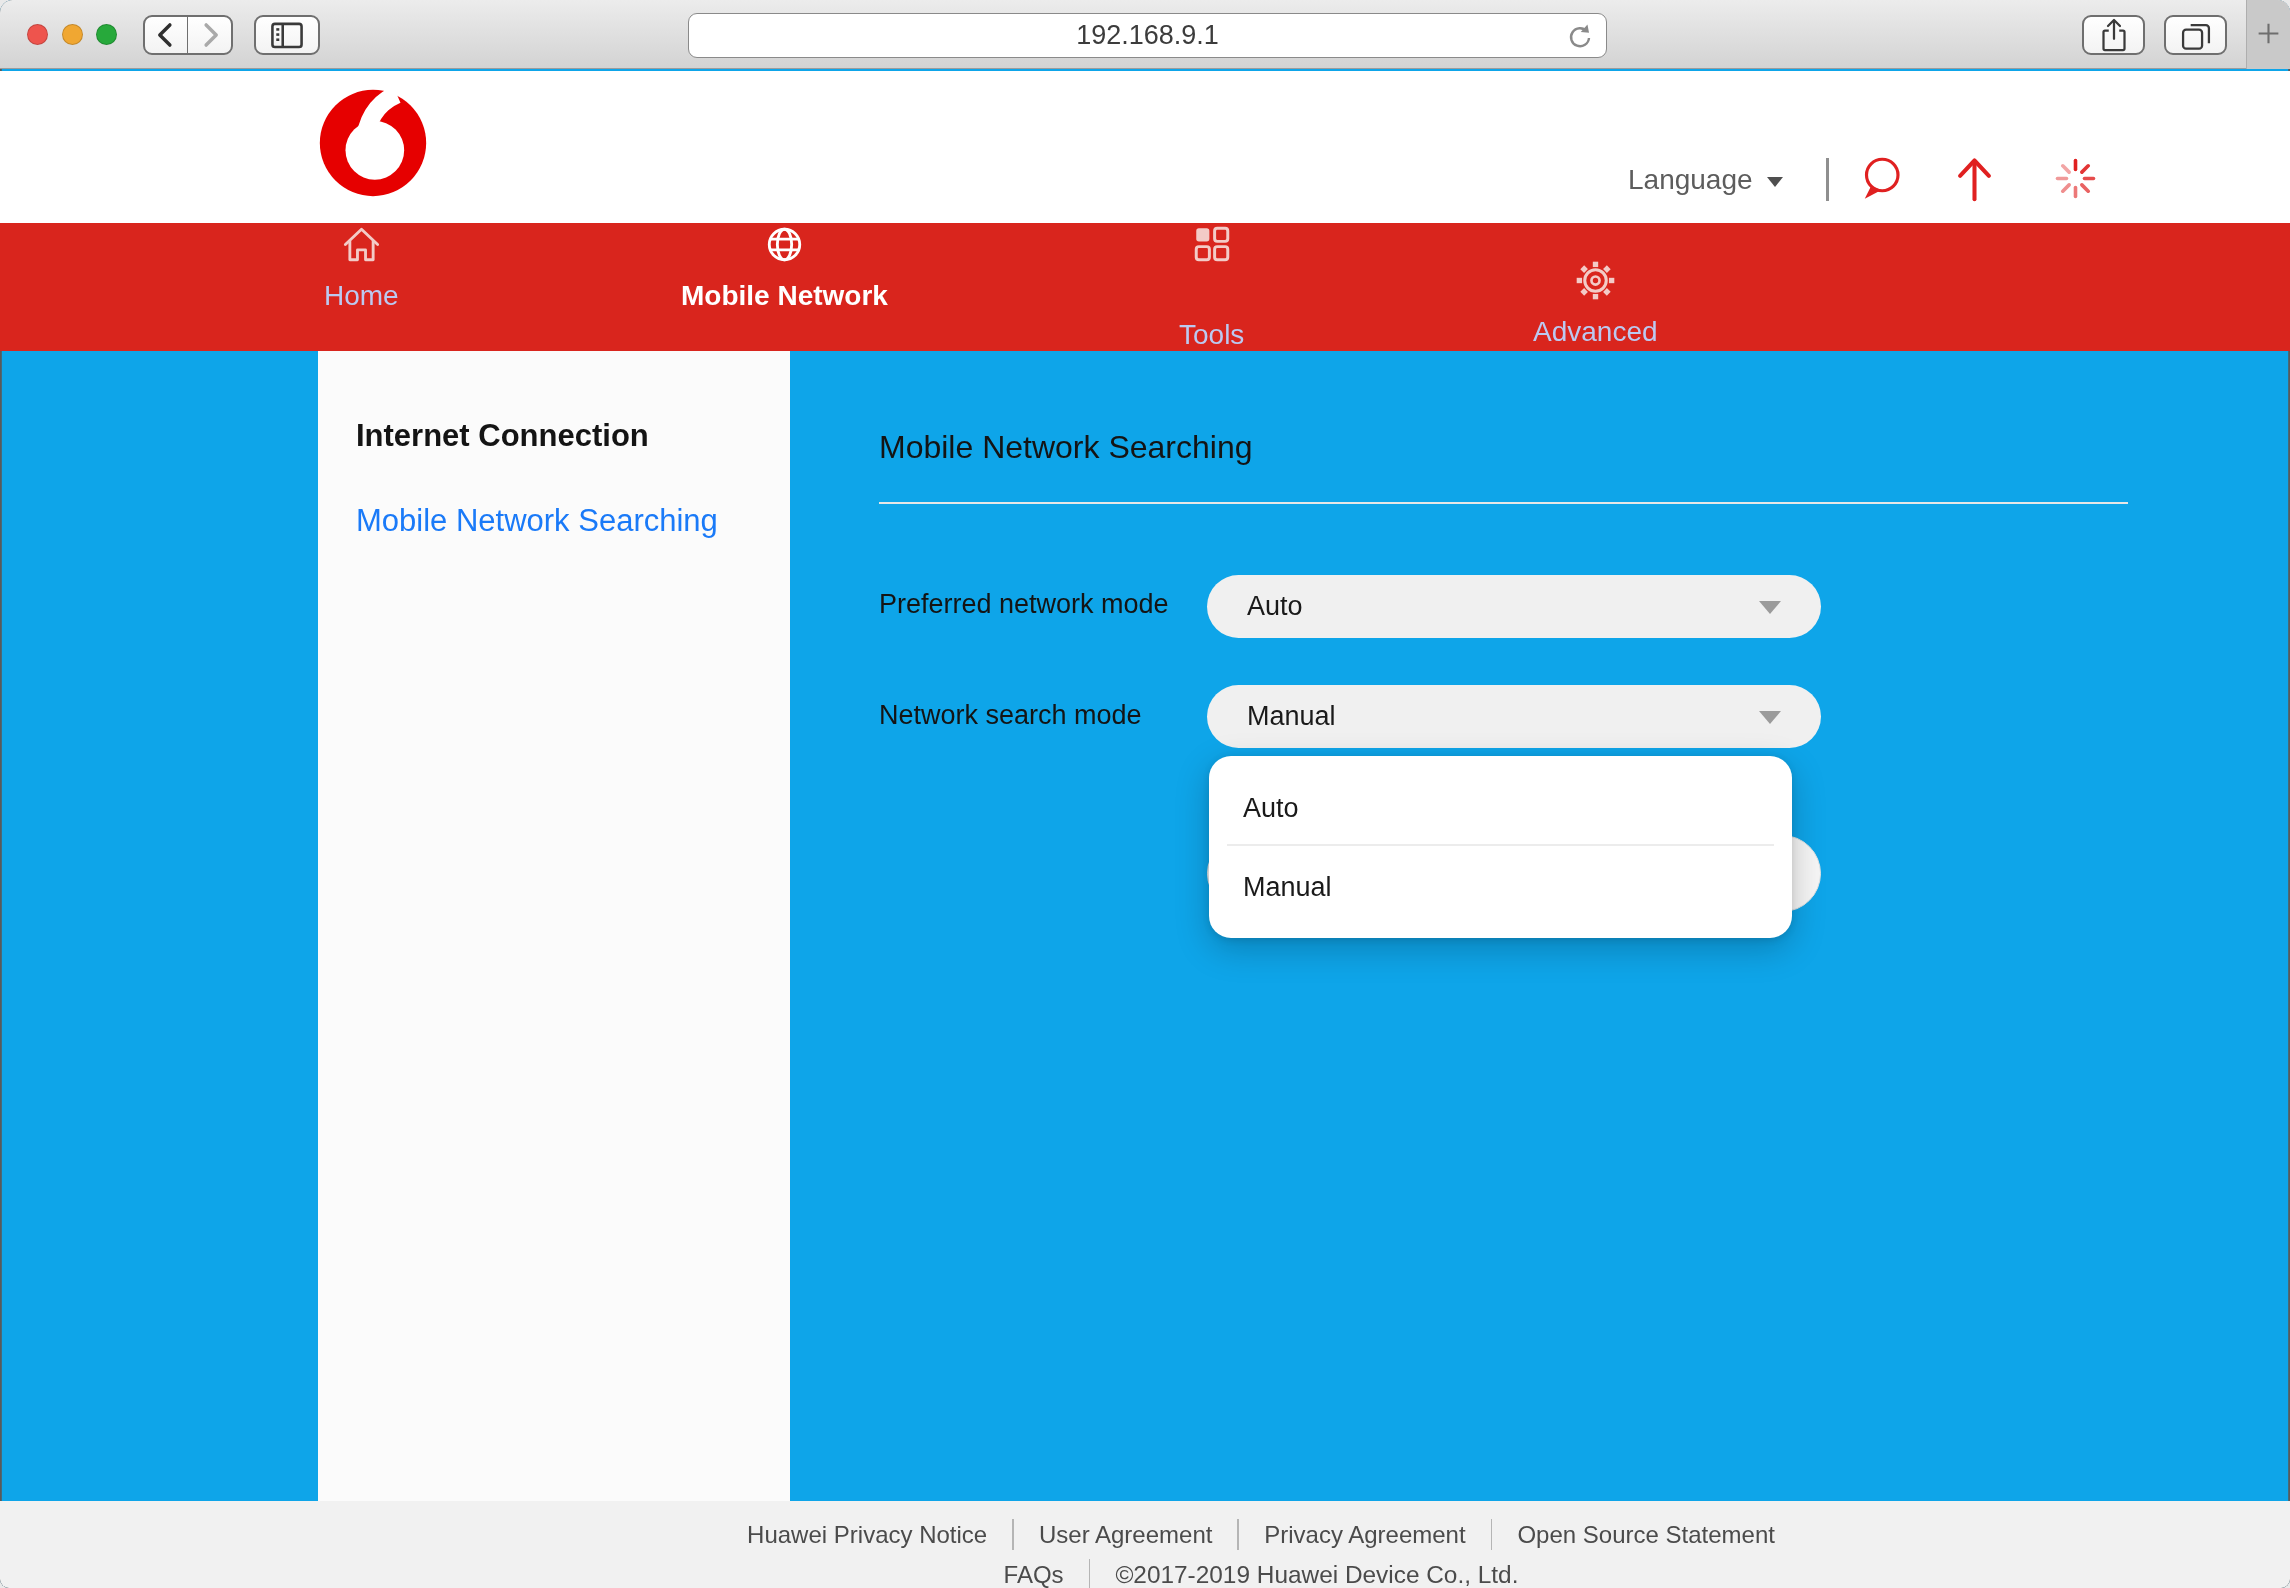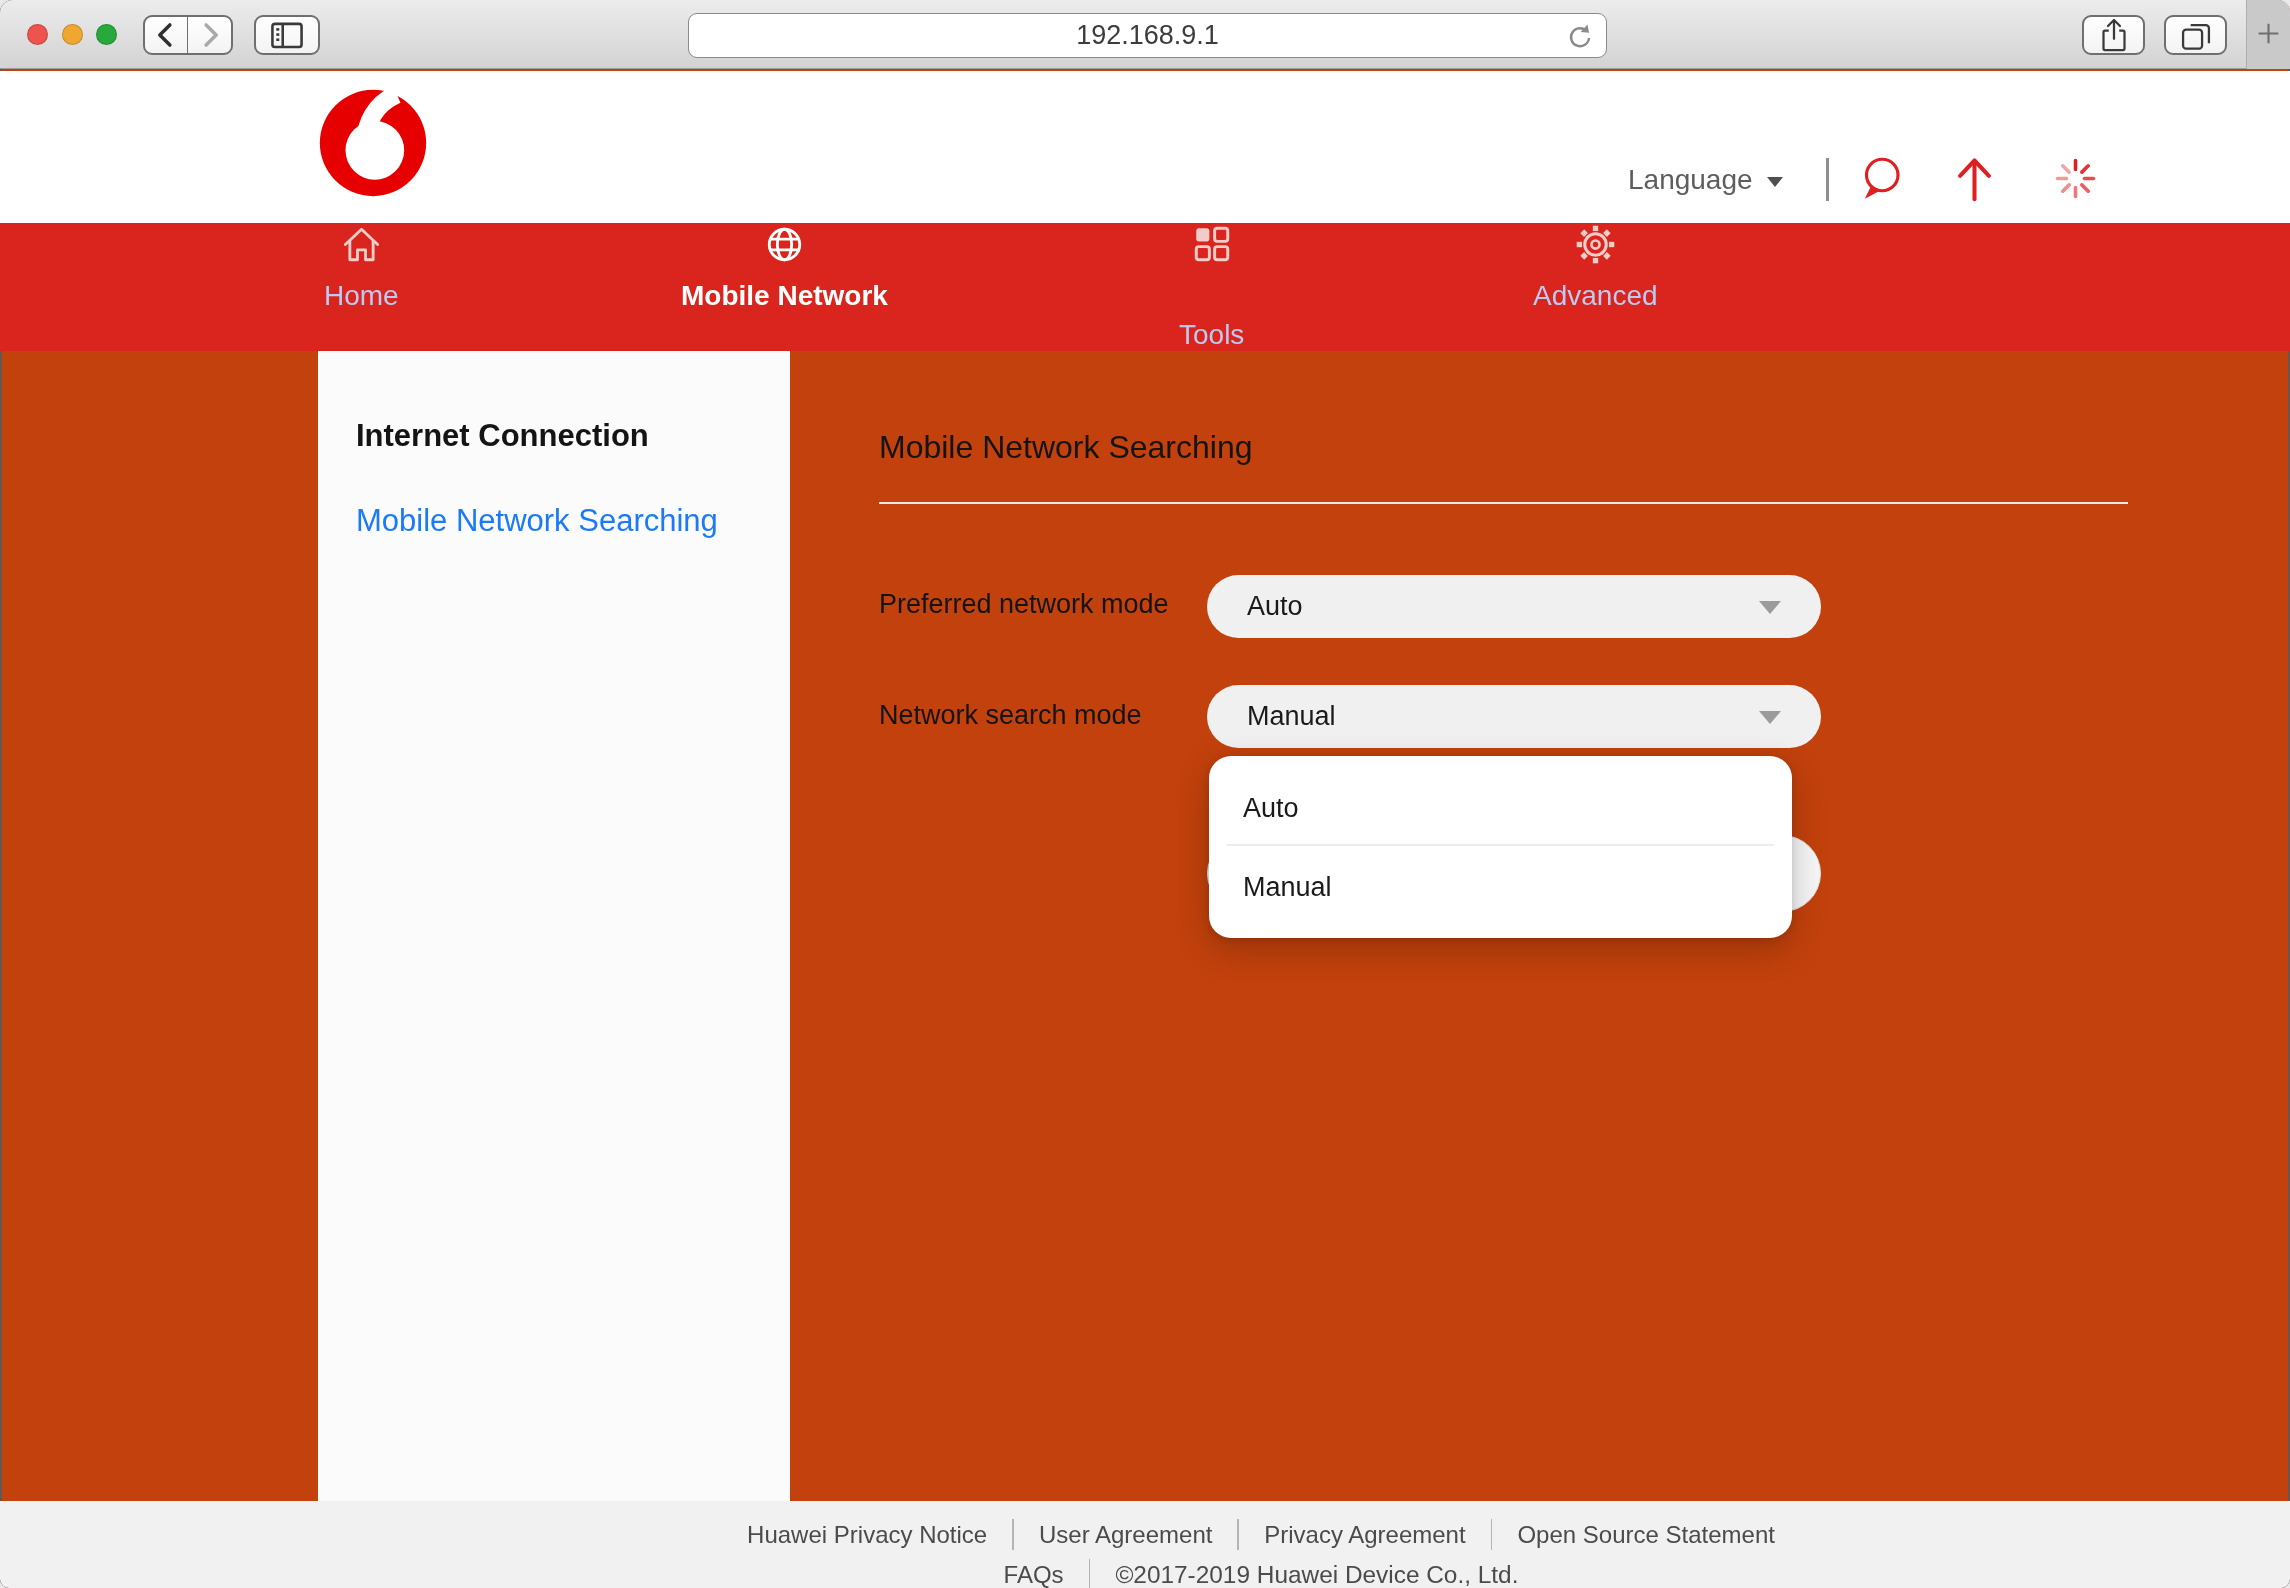--- a/index.html
+++ b/index.html
@@ -1,18 +1,18 @@
 <!DOCTYPE html>
 <html style="--brand-red: #d9251d; --logo-red: #e60000; --nav-inactive: #bcc9f0; --nav-icon: #f3cbc7; --link-blue: #1a7af8;font-size:14.5px"><head>
 <meta charset="utf-8">
 <style>
   html,body{margin:0;padding:0;background:#e9e9e9;}
   *{box-sizing:border-box;font-family:"Liberation Sans","DejaVu Sans",sans-serif;}
   .window{
-    position:relative;width:2290px;height:1588px;background:#c2410c;overflow:hidden;
+    position:relative;width:2290px;height:1588px;background:#0ea5e9;overflow:hidden;
     border-radius:12.7px 12.7px 9px 9px;
     box-shadow:inset 0 0 0 1.8px #5a5a5a, inset 0 -7.2px 0 #6e6e6e;
   }
   
   .chrome{position:absolute;left:0;top:0;width:100%;height:69px;
     background:linear-gradient(#ececec,#d3d3d3);border-bottom:1.8px solid #9c9c9c;}
   .tl{position:absolute;top:24.4px;width:21px;height:21px;border-radius:50%;border:0.9px solid rgba(0,0,0,.18);}
   .tl.red{left:27px;background:#ee544d;}
   .tl.yellow{left:62px;background:#f0a732;}
   .tl.green{left:96px;background:#27a93b;}
@@ -40,21 +40,21 @@
   .hdr-div{width:2.7px;height:43px;background:#8f8f8f;margin-left:43px;}
   .hicon{margin-left:0;display:block;}
   
   .mainnav{position:absolute;left:0;top:223px;width:100%;height:128px;background:var(--brand-red,#d9251d);}
   .navitem{position:absolute;top:0;height:128px;display:flex;align-items:center;gap:13.6px;cursor:pointer;flex-direction:column;}
   .navitem .nlabel{font-size:28px;color:var(--nav-inactive,#bcc9f0);}
   .navitem svg{color:var(--nav-icon,#f3cbc7);display:block;}
   .navitem.active .nlabel{color:#ffffff;font-weight:600;}
   .navitem.active svg{color:#ffffff;}
   .nav-home{left:324px;} .nav-mobile{left:681px;} .nav-tools{left:1179px;justify-content:space-between;}
-  .nav-advanced{left:1533px;} .nav-ussd{left:1952px;}
+  .nav-advanced{left:1533px;margin-top:36px;} .nav-ussd{left:1952px;}
   
   .sidebar{position:absolute;left:318px;top:351px;width:472px;height:1150px;background:#fbfbfb;}
   .side-section{position:absolute;left:38px;top:67px;font-size:31px;color:#141414;font-weight:bold;}
   .side-active{position:absolute;left:38px;top:152px;font-size:31px;color:var(--link-blue,#1a7af8);cursor:pointer;}
   
   .page-title{position:absolute;left:879px;top:429px;font-size:32px;color:#141414;}
   .title-divider{position:absolute;left:879px;top:502px;width:1249px;height:1.8px;background:#e7e7e7;}
   .field-label{position:absolute;left:879px;font-size:27px;color:#141414;}
   .lab1{top:589px;} .lab2{top:700px;}
   .pill{position:absolute;left:1207px;width:614px;height:63px;background:#f0f0f0;border-radius:32px;

